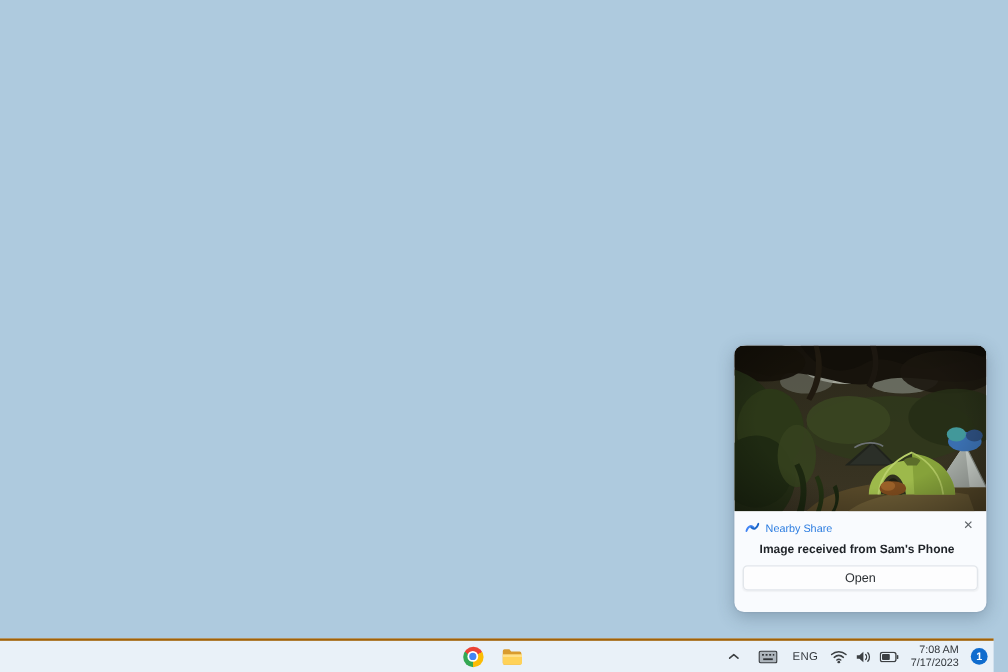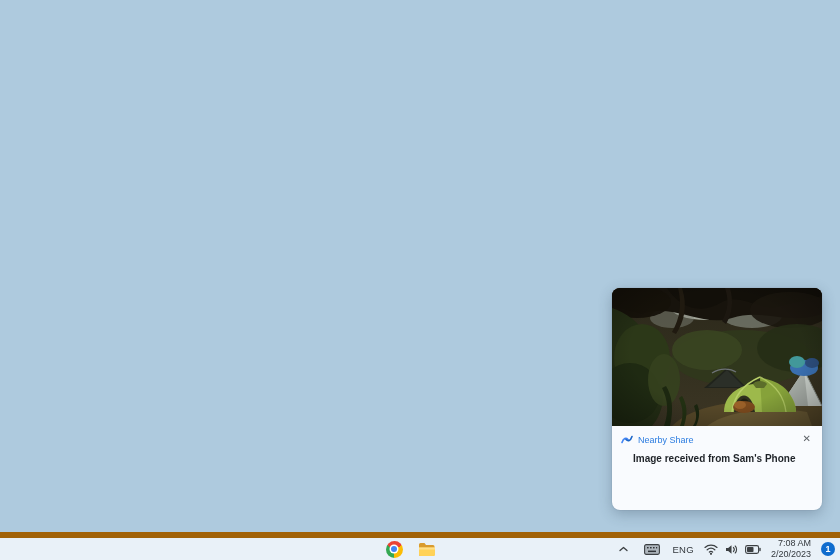--- a/index.html
+++ b/index.html
@@ -6,23 +6,23 @@
   html,body { width:840px; height:560px; overflow:hidden; }
   body {
     font-family:"Liberation Sans", sans-serif;
     background:#aecade;
     position:relative;
     color:#202124;
   }
 
   
   .taskbar {
-    position:absolute; left:0; right:0; bottom:0; height:28px;
+    position:absolute; left:0; right:12px; bottom:0; height:28px;
     background:#e9f1f8;
-    border-top:6px solid #a16207;
+    border-top:2px solid #a16207;
     z-index:5;
   }
   .taskbar-center {
     position:absolute; left:382px; top:0; height:100%;
     display:flex; align-items:center; gap:9px;
   }
   .task-icon-btn {
     width:24px; height:24px; display:flex; align-items:center; justify-content:center;
     border-radius:4px; cursor:pointer;
   }
@@ -181,20 +181,21 @@
         <path d="M1,8.5 C2.5,4 5,3.5 7,5.5" stroke="#4285f4" stroke-width="1.6" fill="none" stroke-linecap="round"></path>
         <path d="M11,2.5 C9.5,7 7,7.5 5,5.5" stroke="#1a65c8" stroke-width="1.6" fill="none" stroke-linecap="round"></path>
       </svg>
       <span class="app-name">Nearby Share</span>
     </div>
     <span class="toast-close">✕</span>
   </div>
 
   <div class="toast-title">Image received from Sam's Phone</div>
 
+  <button class="open-btn">Open</button>
 </div>
 
 <div class="taskbar">
 
   <div class="taskbar-center">
     <div class="task-icon-btn">
       <div class="chrome-ball"></div>
     </div>
     <div class="task-icon-btn">
       <svg class="tray-svg" width="18" height="15" viewBox="0 0 18 15">
@@ -239,18 +240,18 @@
       </svg>
       <svg class="tray-svg" width="16" height="9" viewBox="0 0 16 9">
         <rect x="0.6" y="0.6" width="13" height="7.8" rx="1.8" fill="none" stroke="#3c4043" stroke-width="1.1"></rect>
         <rect x="2" y="2" width="6.5" height="5" rx="0.8" fill="#3c4043"></rect>
         <rect x="14.3" y="2.8" width="1.4" height="3.4" rx="0.7" fill="#3c4043"></rect>
       </svg>
     </div>
 
     <div class="clock">
       <div>7:08 AM</div>
-      <div>2/20/2023</div>
+      <div>7/17/2023</div>
     </div>
 
     <div class="notif-badge">1</div>
   </div>
 </div>
 
 </body></html>

